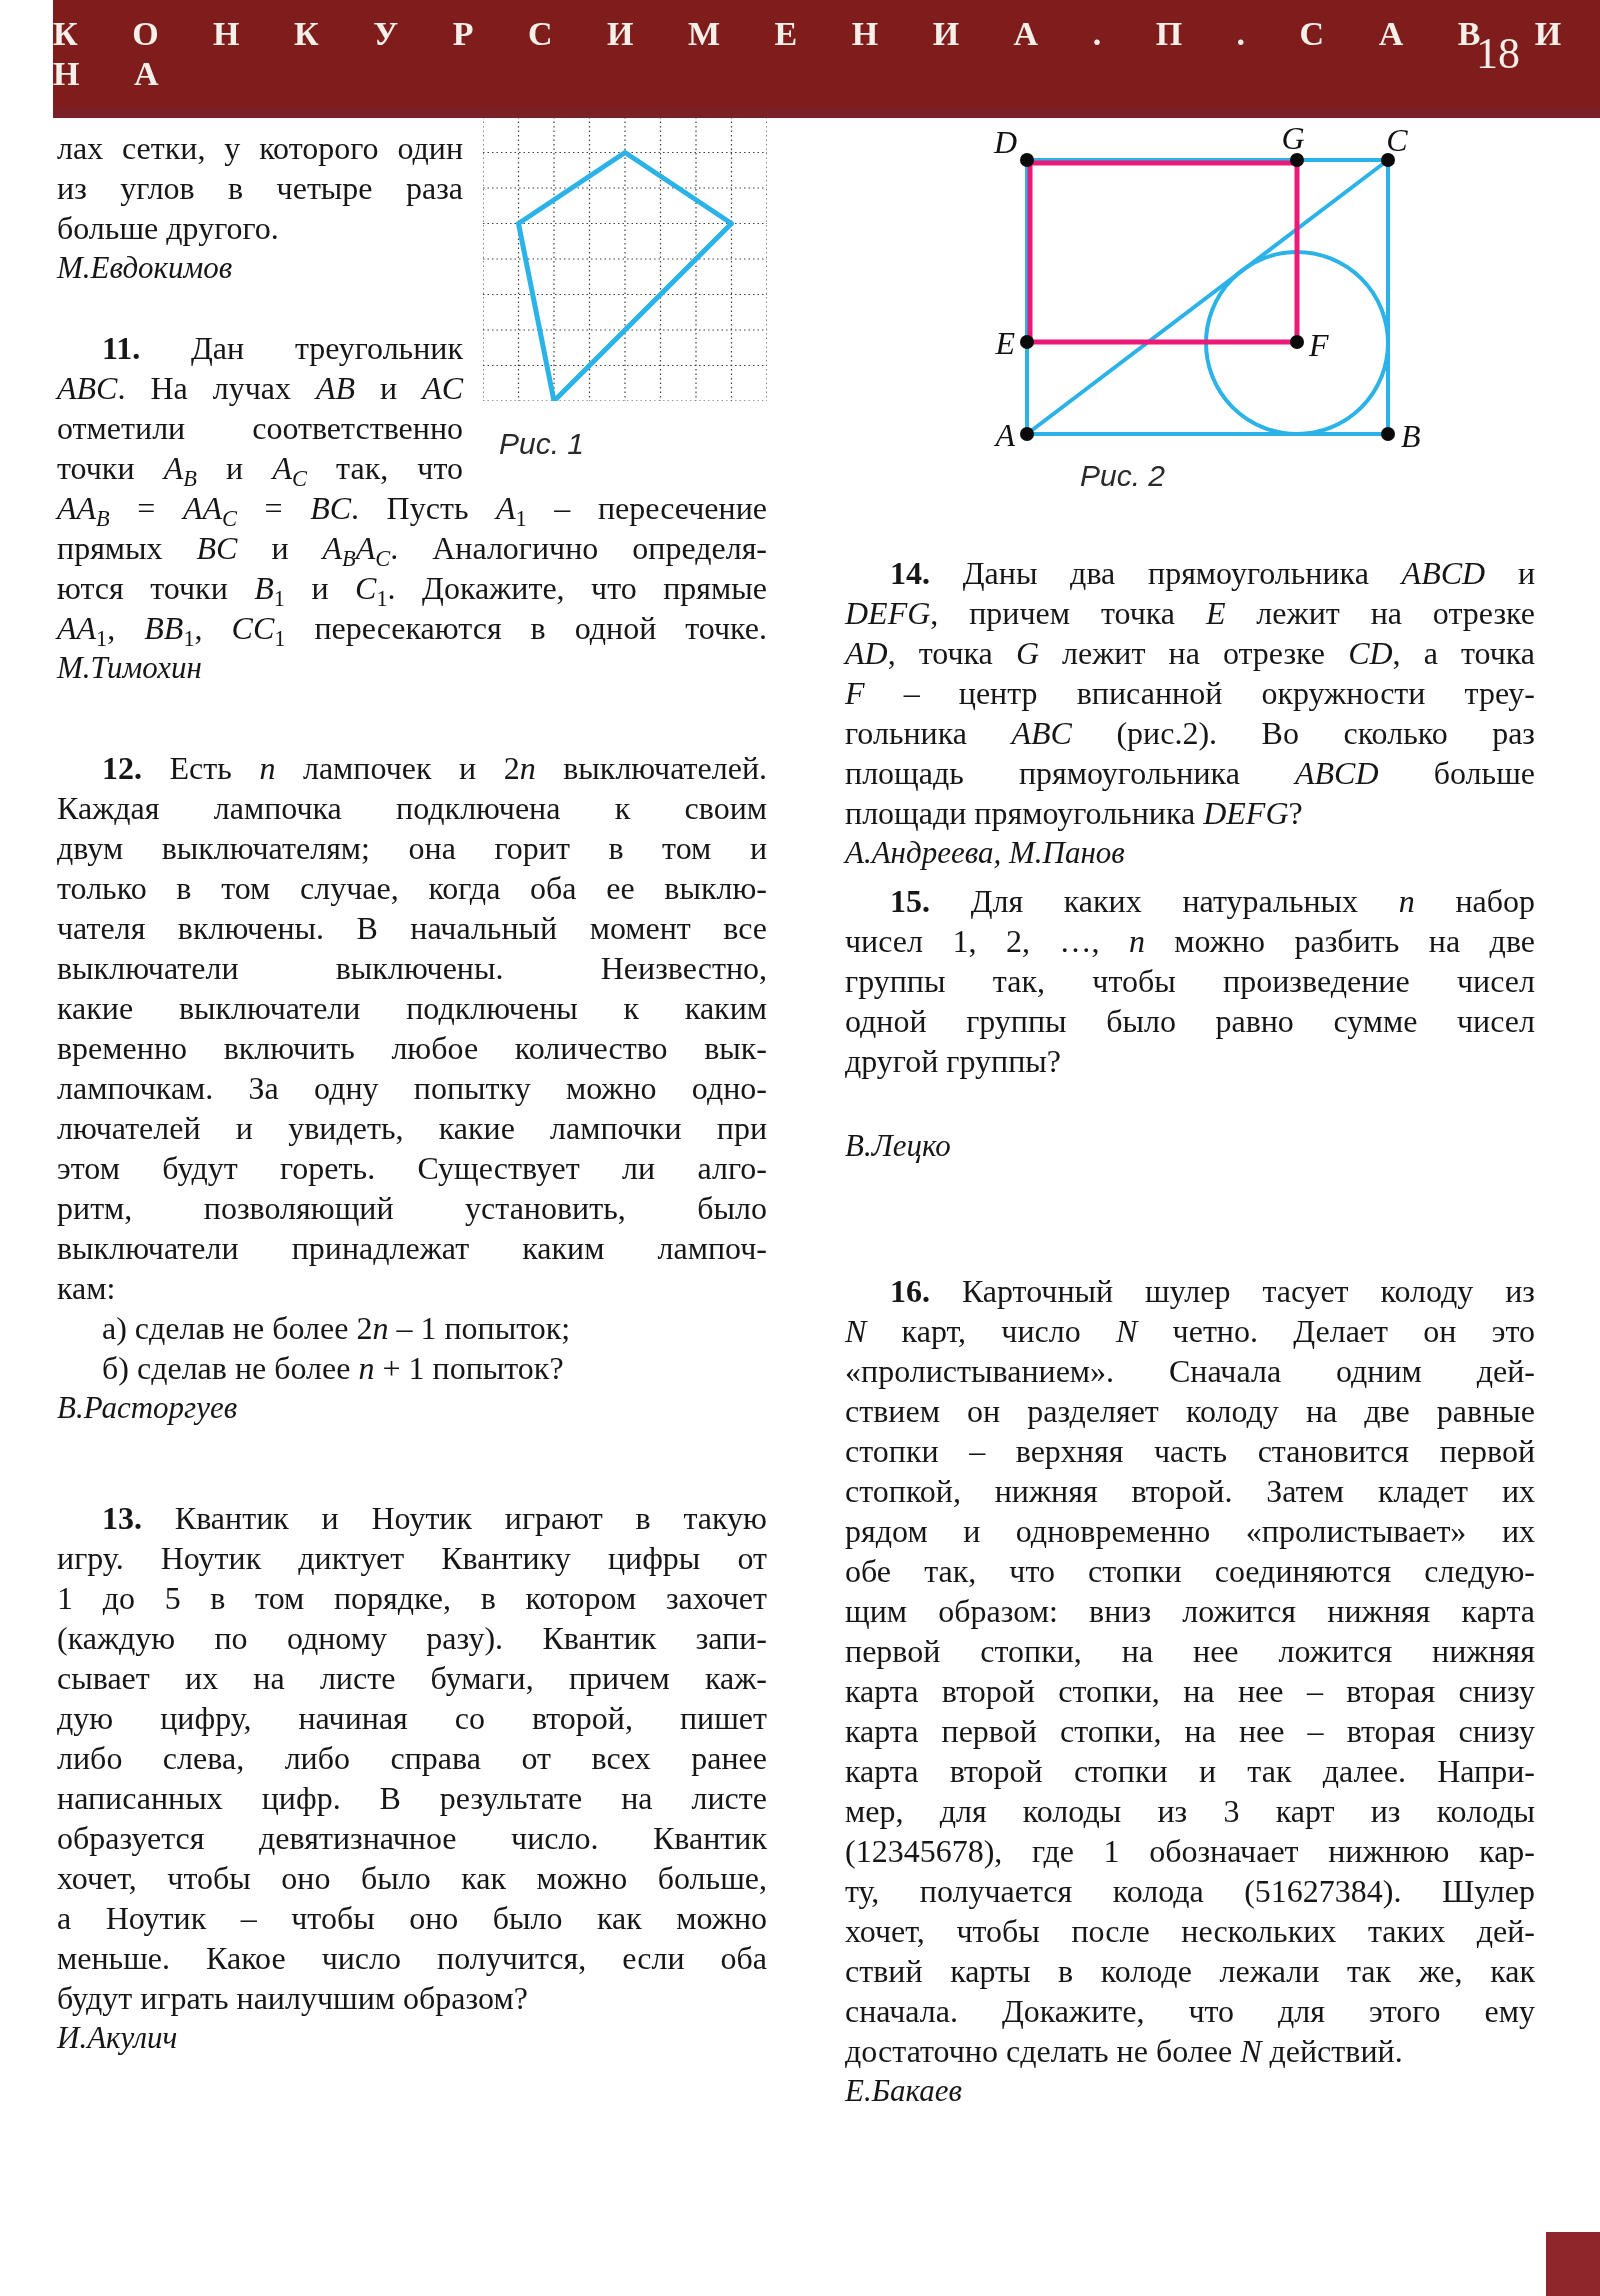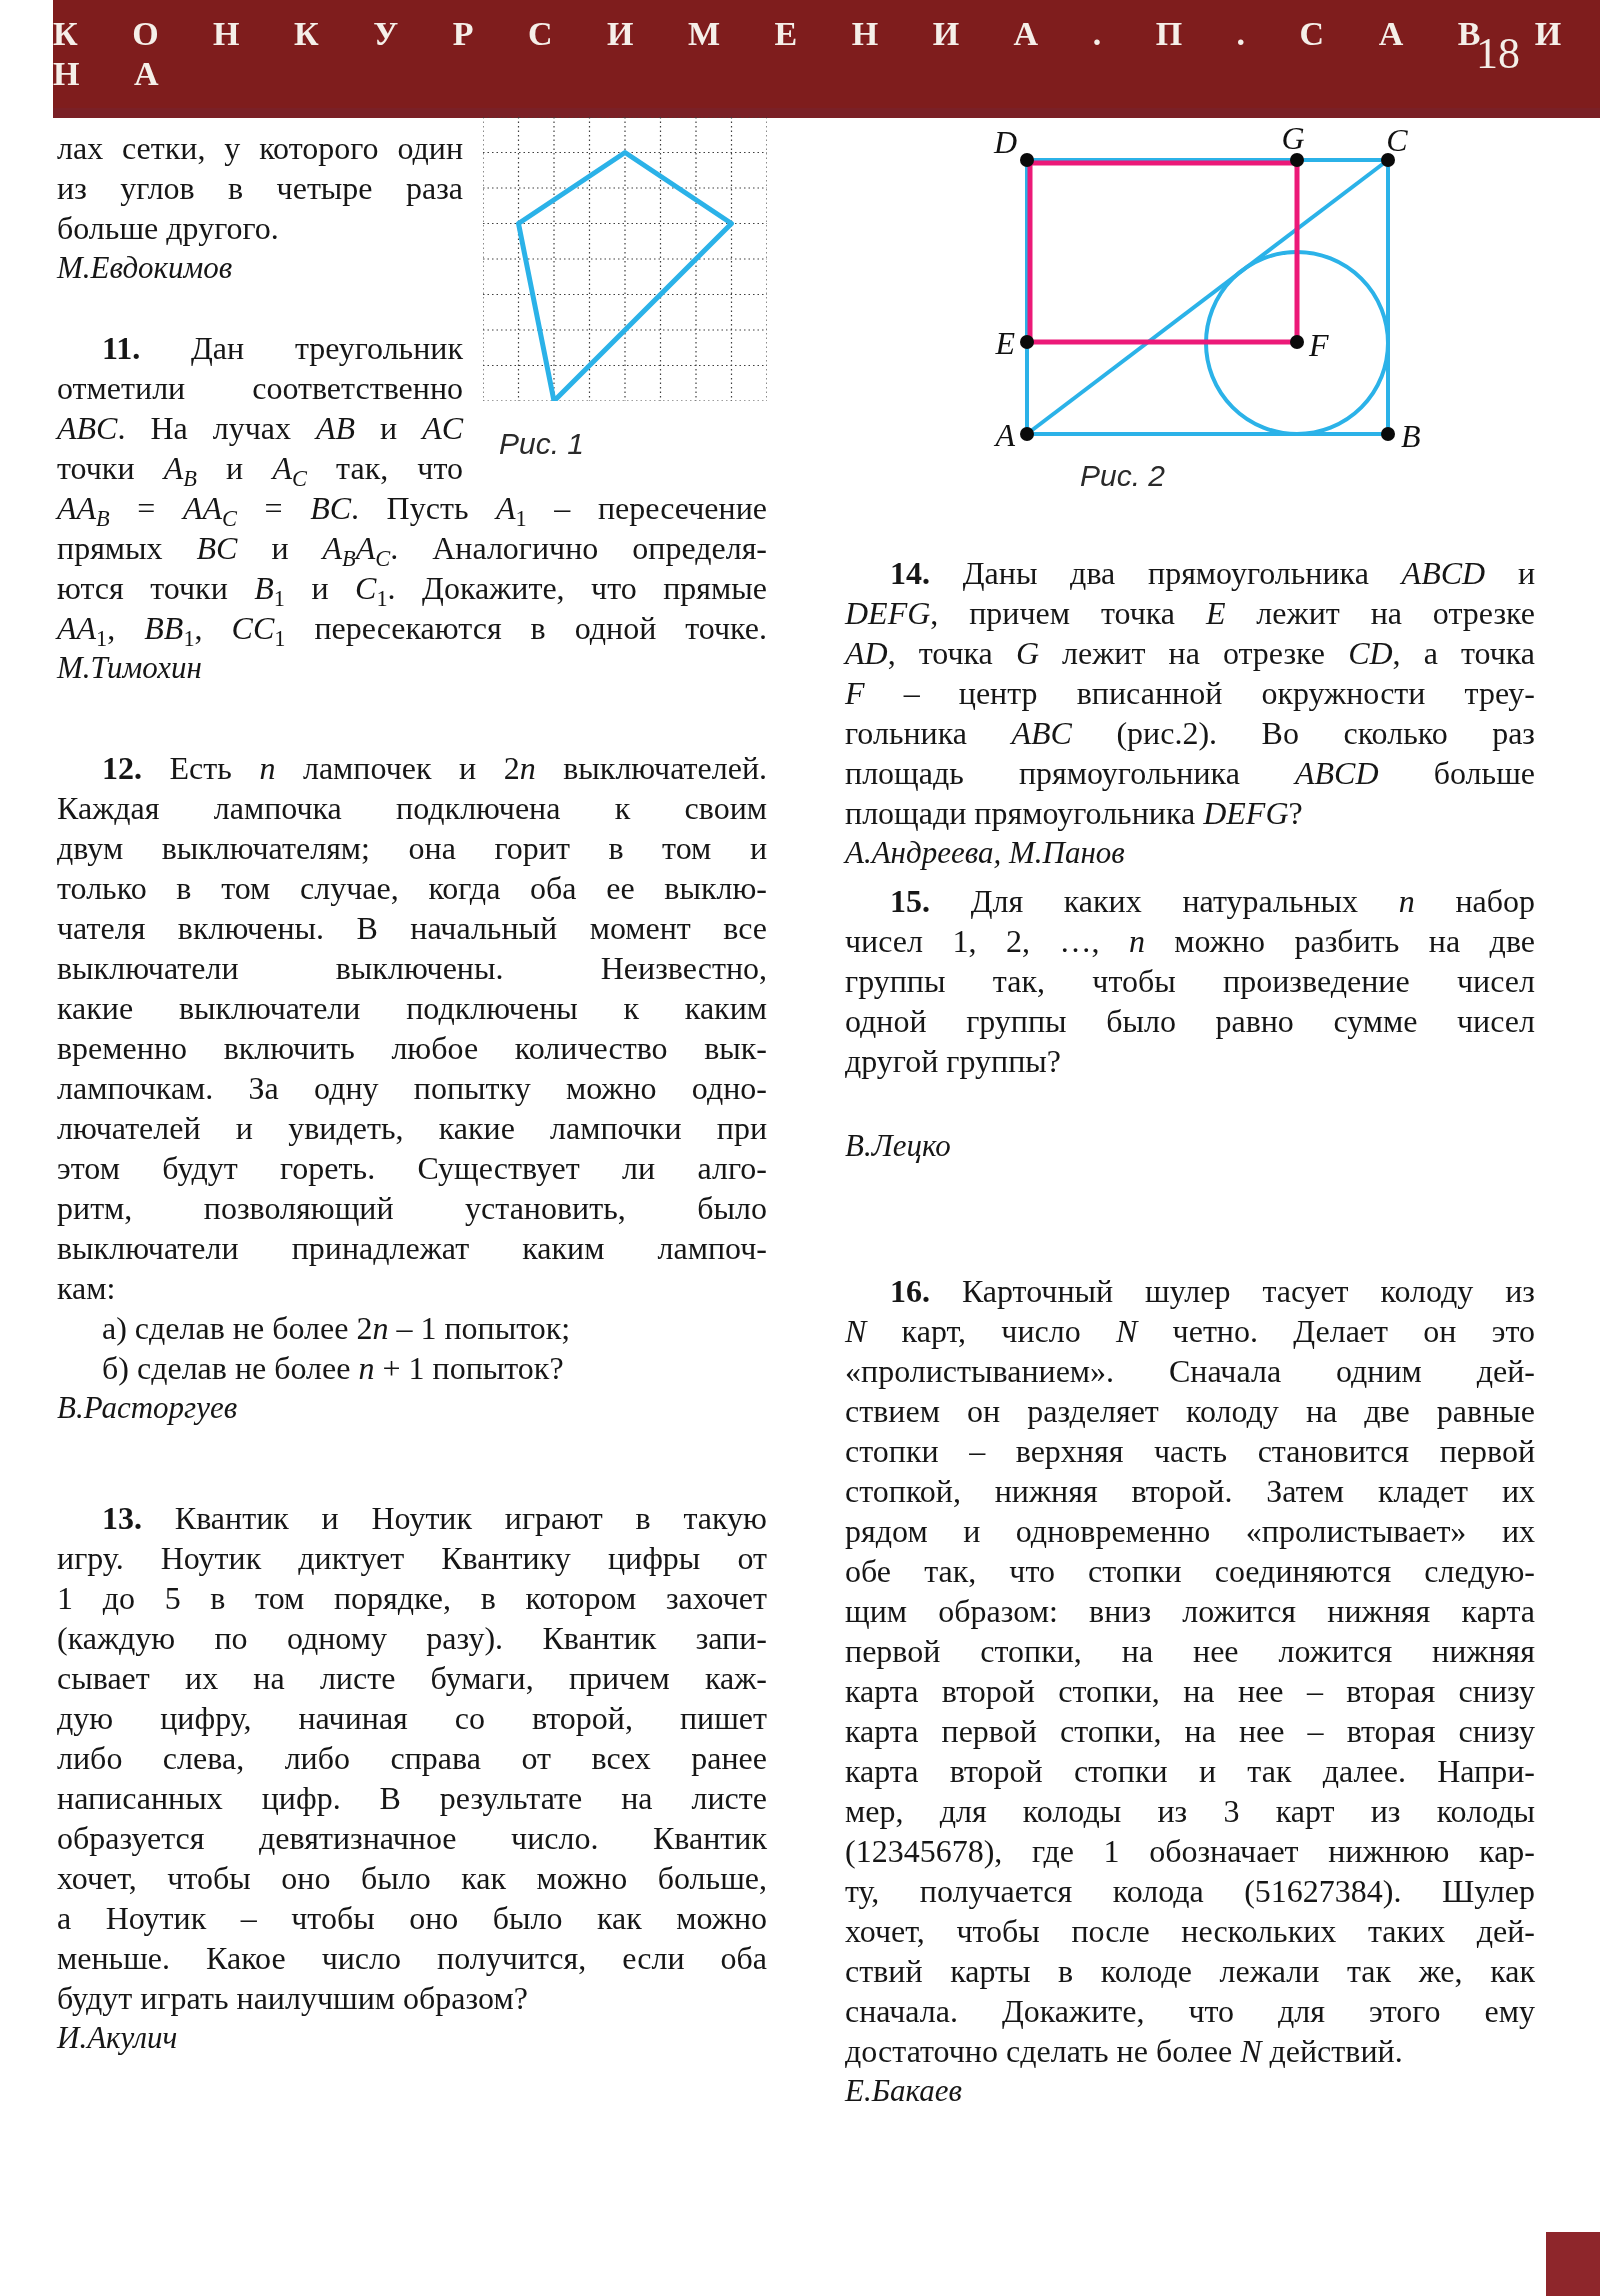--- a/index.html
+++ b/index.html
@@ -77,22 +77,22 @@
     </div>
 
     <div class="para">
         <div class="ln">лах сетки, у которого один</div>
         <div class="ln">из углов в четыре раза</div>
         <div class="ln nj">больше другого.</div>
         <div class="author">М.Евдокимов</div>
       </div>
     <div class="para mt40">
         <div class="ln ind"><b>11.</b> Дан треугольник</div>
+        <div class="ln"><i>ABC</i>. На лучах <i>AB</i> и <i>AC</i></div>
         <div class="ln">отметили соответственно</div>
-        <div class="ln"><i>ABC</i>. На лучах <i>AB</i> и <i>AC</i></div>
         <div class="ln">точки <i>A<sub>B</sub></i> и <i>A<sub>C</sub></i> так, что</div>
         <div class="ln"><i>AA<sub>B</sub></i> = <i>AA<sub>C</sub></i> = <i>BC</i>. Пусть <i>A</i><sub>1</sub> – пересечение</div>
         <div class="ln">прямых <i>BC</i> и <i>A<sub>B</sub>A<sub>C</sub></i>. Аналогично определя-</div>
         <div class="ln">ются точки <i>B</i><sub>1</sub> и <i>C</i><sub>1</sub>. Докажите, что прямые</div>
         <div class="ln"><i>AA</i><sub>1</sub>, <i>BB</i><sub>1</sub>, <i>CC</i><sub>1</sub> пересекаются в одной точке.</div>
         <div class="author">М.Тимохин</div>
       </div>
     <div class="para mt60">
         <div class="ln ind"><b>12.</b> Есть <i>n</i> лампочек и 2<i>n</i> выключателей.</div>
         <div class="ln">Каждая лампочка подключена к своим</div>

